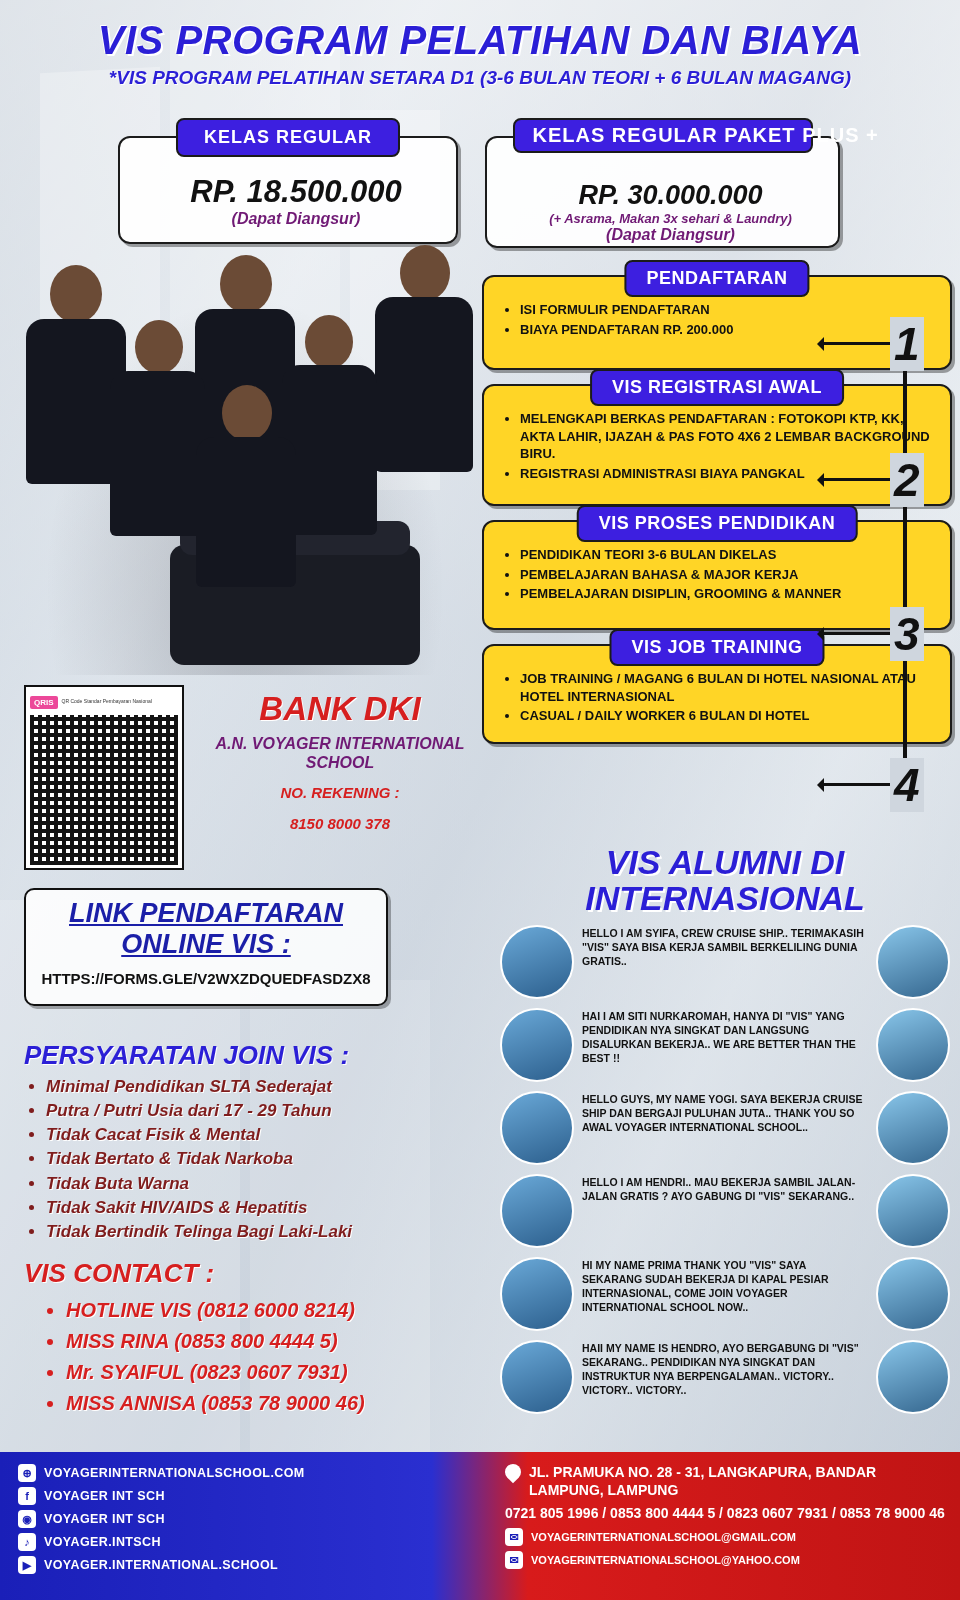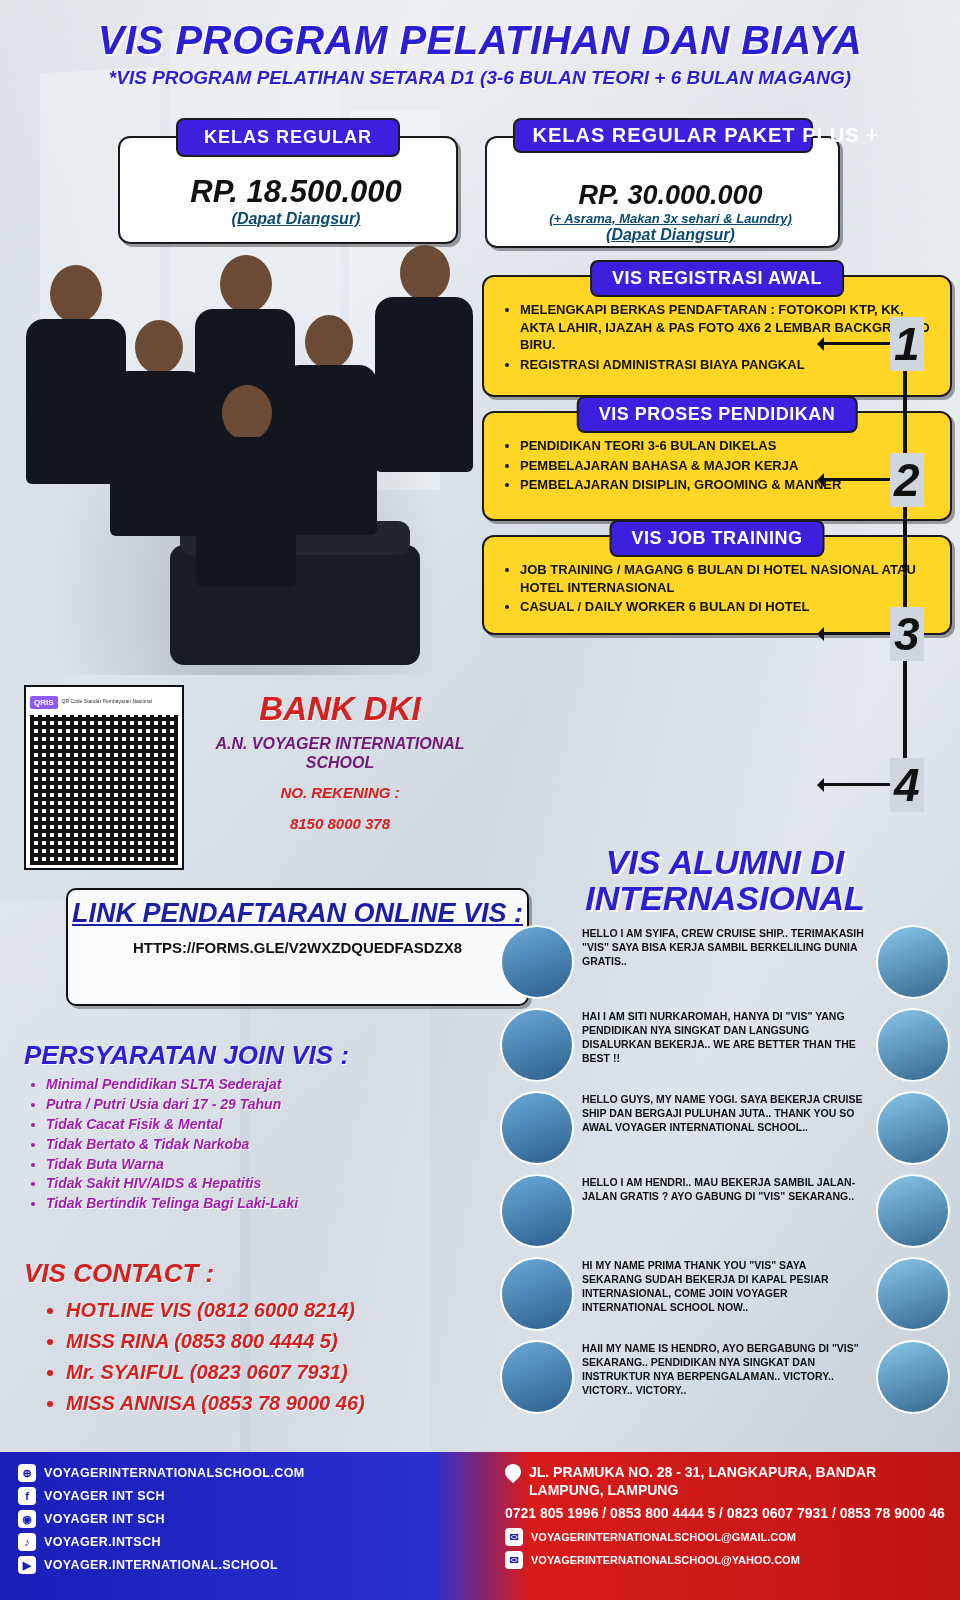--- a/index.html
+++ b/index.html
@@ -51,21 +51,21 @@
   .pb2 { left:485px; top:28px; width:355px; height:112px; }
   .price-tag {
     position:absolute; top:-20px; left:50%; transform:translateX(-50%);
     background:#3d1fe0; color:#fff; font-weight:bold; font-size:18px;
     padding:7px 26px; border-radius:8px; white-space:nowrap;
     border:2px solid #1b1b1b; letter-spacing:1px;
   }
   .pb2 .price-tag { font-size:20px; line-height:1.05; padding:5px 18px; width:300px; }
   .price-amount { font-size:31px; font-weight:bold; font-style:italic; color:#111; margin-top:36px; }
   .pb2 .price-amount { font-size:27px; margin-top:42px; }
-  .price-note { font-size:16px; font-style:italic; font-weight:bold; color:#0c4a6e;text-decoration:underline; }
+  .price-note { font-size:16px; font-style:italic; font-weight:bold; color:#701a75; }
   .price-note.sm { font-size:13px; }
 
   
   .photo {
     position:absolute; left:10px; top:245px; width:470px; height:430px;
     background:
       radial-gradient(ellipse at 50% 80%, rgba(20,20,30,0.22), rgba(255,255,255,0) 60%);
   }
   .p-head { position:absolute; border-radius:50%; background:#6b4b36; }
   .p-body { position:absolute; background:#14161f; border-radius:18px 18px 6px 6px; }
@@ -90,47 +90,47 @@
   .arrow-col { position:absolute; left:810px; top:275px; width:150px; height:570px; }
   .arr { position:absolute; height:3px; background:#111; }
   .arr:before{ content:""; position:absolute; left:-10px; top:-5px; border:7px solid transparent; border-right-color:#111; }
   .vline { position:absolute; left:93px; top:62px; width:4px; height:465px; background:#111; }
   .bignum { position:absolute; left:80px; font-size:46px; font-weight:bold; font-style:italic; color:#111;
             background:#cfd6de; padding:0 4px; }
 
   
   .qr-box { position:absolute; left:24px; top:685px; width:160px; height:185px; background:#fff; border:2px solid #111; padding:4px; }
   .qr-top { height:22px; background:#fff; display:flex; align-items:center; gap:4px; }
-  .qris { background:#8b5cf6; color:#fff; font-size:8px; font-weight:bold; padding:2px 4px; border-radius:2px;}
+  .qris { background:#ec4899; color:#fff; font-size:8px; font-weight:bold; padding:2px 4px; border-radius:2px;}
   .qr-cap { font-size:5px; color:#333; line-height:1.1; }
   .qr-grid { width:100%; height:150px; margin-top:2px; background-image:
       repeating-linear-gradient(90deg,#000 0 4px,#fff 4px 8px),
       repeating-linear-gradient(0deg,#000 0 4px,transparent 4px 8px);
     background-blend-mode:multiply; opacity:0.92; }
   .bank {
     position:absolute; left:200px; top:690px; width:280px; text-align:center;
   }
   .bank-name { font-size:33px; font-weight:bold; font-style:italic; color:#d61f1f; text-shadow:1px 1px 0 #fff; }
   .bank-an { font-size:16px; font-weight:bold; font-style:italic; color:#701a75; margin-top:6px; line-height:1.2;}
   .bank-rek { font-size:15px; font-weight:bold; font-style:italic; color:#d61f1f; margin-top:12px; line-height:1.25; }
 
   
   .linkbox {
-    position:absolute; left:24px; top:888px; width:463px; height:118px;
+    position:absolute; left:24px; top:888px; width:364px; height:118px;
     background:rgba(255,255,255,0.85); border:2px solid #111; border-radius:10px;
-    box-shadow:3px 3px 0 rgba(0,0,0,0.3); text-align:center; padding-top:8px;margin-left:42px;
+    box-shadow:3px 3px 0 rgba(0,0,0,0.3); text-align:center; padding-top:8px;
   }
   .link-t { font-size:27px; font-weight:bold; font-style:italic; color:#1b1fa8; text-decoration:underline; line-height:1.15; }
   .link-u { margin-top:10px; font-size:15px; font-weight:bold; color:#111; }
 
   
   .req { position:absolute; left:24px; top:1040px; width:470px; }
   .req-t { font-size:26px; font-weight:bold; font-style:italic; color:#2b1fd6; text-shadow:1px 1px 0 #fff;}
   .req ul { margin-left:22px; margin-top:4px; }
-  .req li { font-size:14px; font-weight:bold; font-style:italic; color:#a21caf; line-height:1.42; text-shadow:1px 1px 0 #fff;}
+  .req li { font-size:17px; font-weight:bold; font-style:italic; color:#7f1d1d; line-height:1.42; text-shadow:1px 1px 0 #fff;}
 
   
   .contact { position:absolute; left:24px; top:1258px; width:480px; }
   .contact-t { font-size:26px; font-weight:bold; font-style:italic; color:#d61f1f; text-shadow:1px 1px 0 #fff; }
   .contact ul { margin-left:42px; margin-top:6px; }
   .contact li { font-size:20px; font-weight:bold; font-style:italic; color:#d61f1f; line-height:1.55; text-shadow:1px 1px 0 #fff; }
 
   
   .alumni-t {
     position:absolute; left:500px; top:845px; width:450px; text-align:center;
@@ -200,20 +200,27 @@
   <div class="p-head" style="left:125px; top:75px; width:48px; height:54px;"></div>
   <div class="p-body" style="left:100px; top:126px; width:95px; height:165px;"></div>
   <div class="p-head" style="left:295px; top:70px; width:48px; height:54px;"></div>
   <div class="p-body" style="left:272px; top:120px; width:95px; height:170px;"></div>
   <div class="p-head" style="left:212px; top:140px; width:50px; height:56px;"></div>
   <div class="p-body" style="left:186px; top:192px; width:100px; height:150px;"></div>
 </div>
 
 <div class="steps">
 
+  <div class="step-card" style="height:95px;">
+    <div class="step-head">PENDAFTARAN</div>
+    <ul>
+      <li>ISI FORMULIR PENDAFTARAN</li>
+      <li>BIAYA PENDAFTARAN RP. 200.000</li>
+    </ul>
+  </div>
 
   <div class="step-card" style="height:122px;">
     <div class="step-head">VIS REGISTRASI AWAL</div>
     <ul>
       <li>MELENGKAPI BERKAS PENDAFTARAN : FOTOKOPI KTP, KK, AKTA LAHIR, IJAZAH &amp; PAS FOTO 4X6 2 LEMBAR BACKGROUND BIRU.</li>
       <li>REGISTRASI ADMINISTRASI BIAYA PANGKAL</li>
     </ul>
   </div>
 
   <div class="step-card" style="height:110px;">

